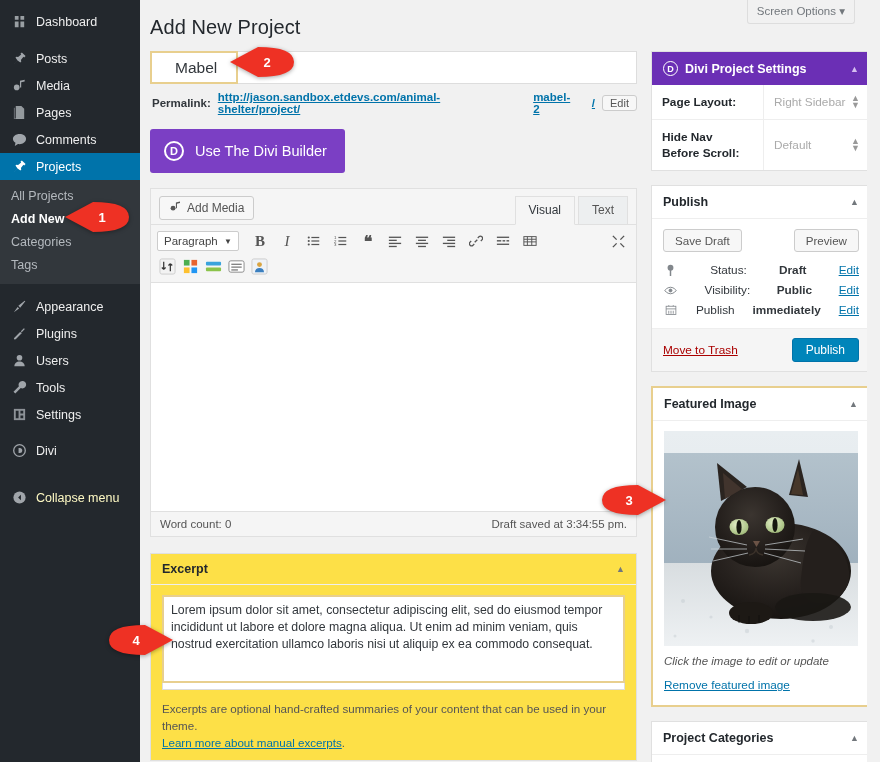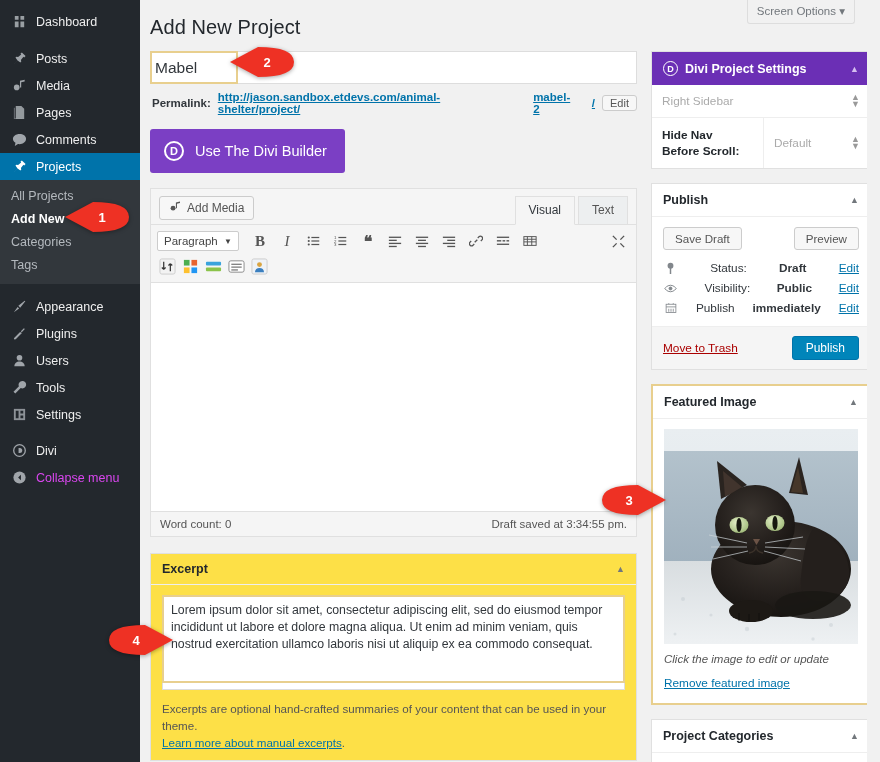--- a/index.html
+++ b/index.html
@@ -34,21 +34,21 @@
     border-right: 8px solid #f1f1f1;
   }
   .submenu { background: #32373c; padding: 5px 0 7px 0; }
   .submenu-item {
     font-size: 12.5px; color: #b4b9be; padding: 3px 0 3px 11px;
     line-height: 17px; cursor: pointer;
   }
   .submenu-item.active { color: #fff; font-weight: bold; }
   .menu-sep { height: 9px; }
   .menu-gap { height: 10px; }
-  .menu-item.muted { color: #d946ef; }
+  .menu-item.muted { color: #fef9c3; margin-top: 20px; }
 
   
   .main { flex: 1; position: relative; height: 762px; background: #f1f1f1; overflow: hidden; }
   .screen-options {
     position: absolute; top: 0; right: 12px;
     background: #f1f1f1; border: 1px solid #ddd; border-top: none;
     border-radius: 0 0 3px 3px; padding: 4px 9px 5px;
     font-size: 11.5px; color: #72777c; cursor: pointer;
   }
   .page-title {
@@ -56,21 +56,21 @@
     padding: 16px 0 12px 10px; letter-spacing: 0.1px;
   }
   .cols { display: flex; padding: 0 8px 0 10px; gap: 14px; }
   .col-left { width: 487px; flex: 0 0 487px; }
   .col-right { width: 220px; flex: 0 0 220px; }
 
   
   .title-wrap { position: relative; }
   .title-input {
     width: 100%; height: 33px; font-size: 15.5px; color: #32373c;
-    padding: 3px 4px; border: 1px solid #ddd; background: #fff;
+    padding: 3px 24px; border: 1px solid #ddd; background: #fff;
     font-family: "Liberation Sans", sans-serif; outline: none;
   }
   .title-hl {
     position: absolute; left: 0; top: 0; width: 88px; height: 33px;
     border: 2px solid #e8cf8e; pointer-events: none;
   }
   .permalink {
     font-size: 11.5px; color: #32373c; padding: 7px 0 0 2px;
     display: flex; align-items: center; gap: 7px; font-weight: bold;
   }
@@ -582,20 +582,21 @@
       <div class="col-right">
 
         <div class="rp">
           <div class="divi-head">
             <span class="divi-circ-sm">D</span>
             <span>Divi Project Settings</span>
             <span class="sp"></span>
             <span class="toggle-arrow" style="color:#d5bdf0;">▲</span>
           </div>
           <div class="setting-row">
+            <div class="setting-label">Page Layout:</div>
             <div class="setting-val">
               <span>Right Sidebar</span>
               <span class="stepper">▲<br>▼</span>
             </div>
           </div>
           <div class="setting-row">
             <div class="setting-label">Hide Nav Before Scroll:</div>
             <div class="setting-val">
               <span>Default</span>
               <span class="stepper">▲<br>▼</span>

